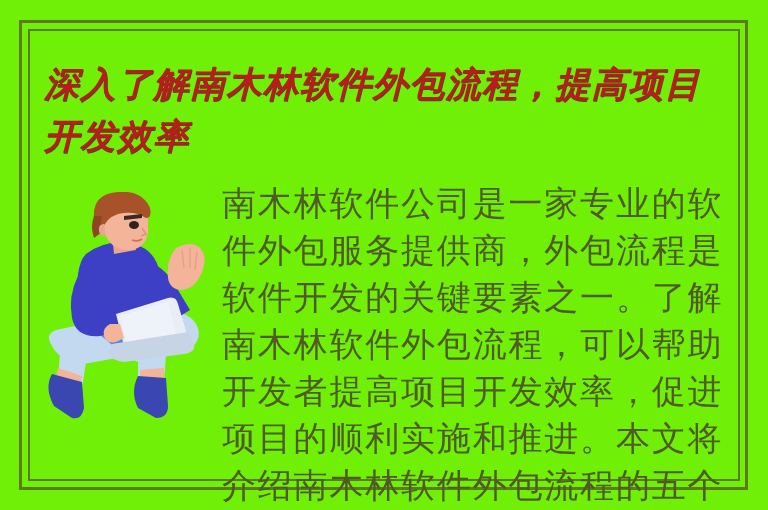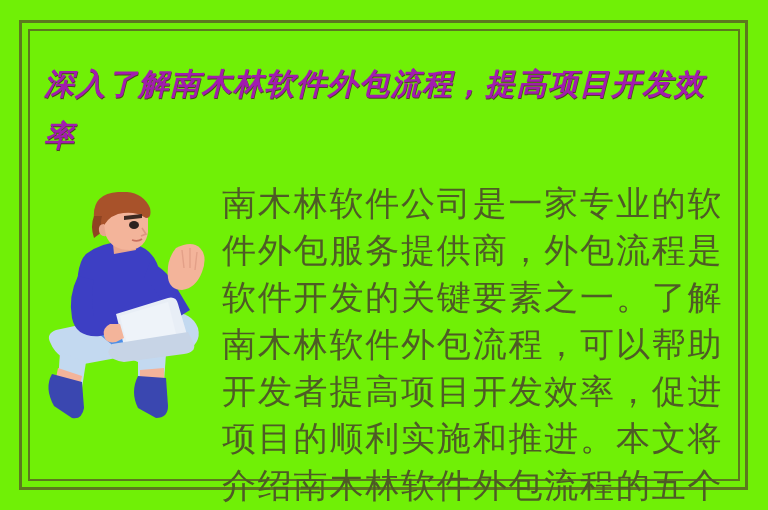--- a/index.html
+++ b/index.html
@@ -39,23 +39,23 @@
     border: 2px solid #5c7a1e;
     box-sizing: border-box;
     pointer-events: none;
   }
   
   .title {
     position: absolute;
     left: 44px;
     top: 58px;
     width: 690px;
-    color: #a21caf;
+    color: #b91c1c;
     font-family: "DejaVu Serif", "Liberation Serif", serif;
-    font-size: 30px;
+    font-size: 35px;
     font-weight: 700;
     font-style: italic;
     line-height: 52px;
     letter-spacing: 1.5px;
     text-shadow: 0.5px 0.5px 0 #4b4a1c;
     white-space: pre-wrap;
   }
   
   .body-text {
     position: absolute;

